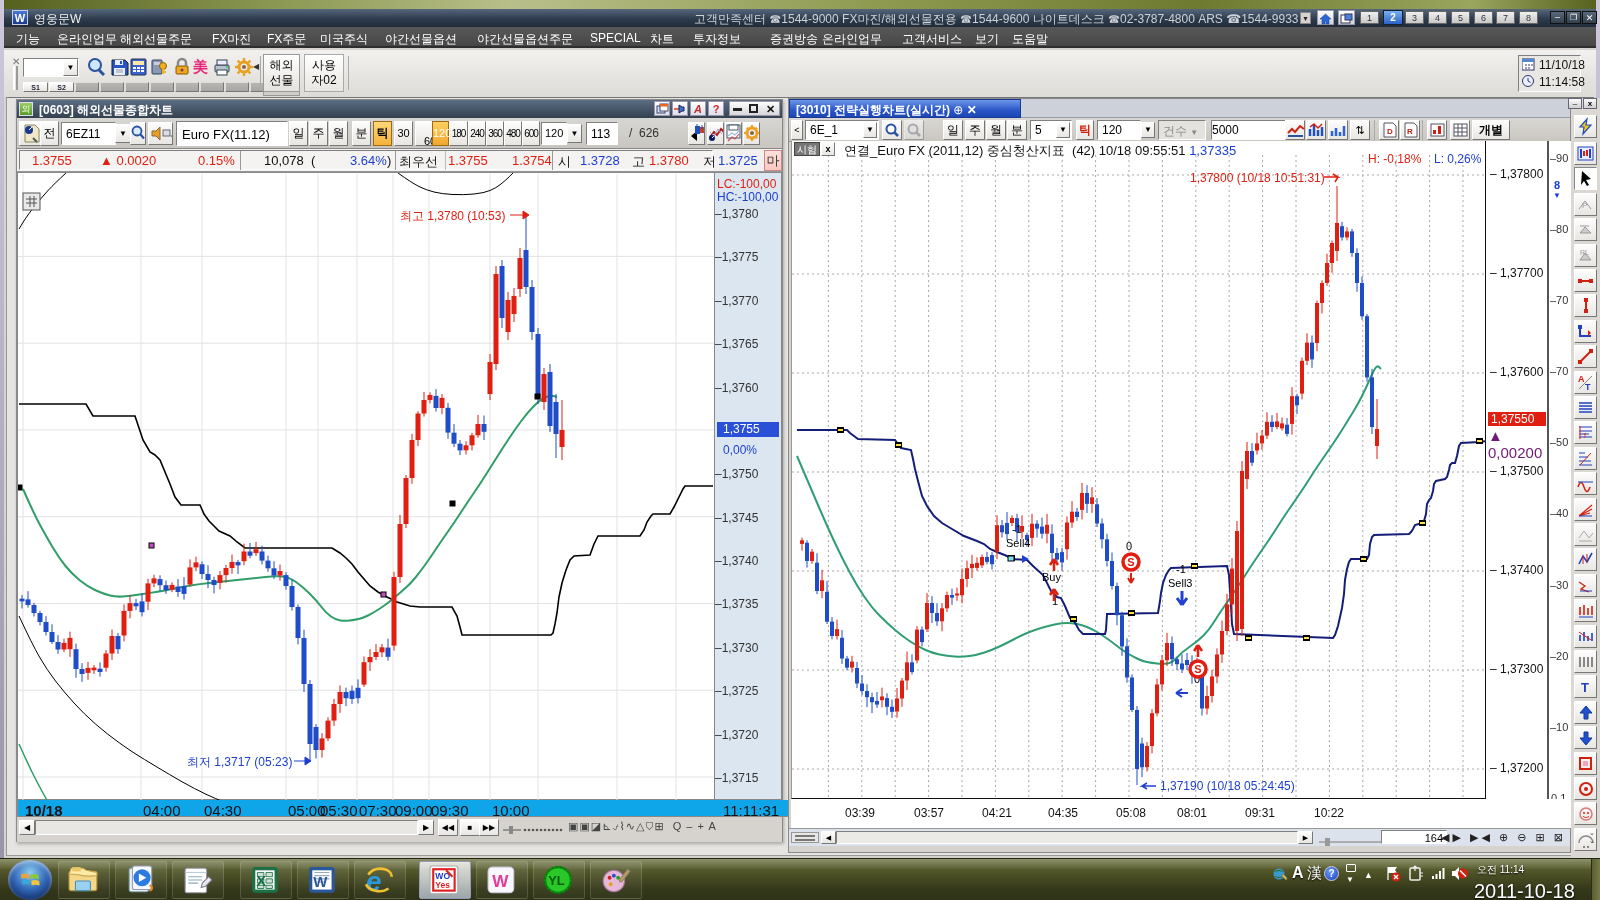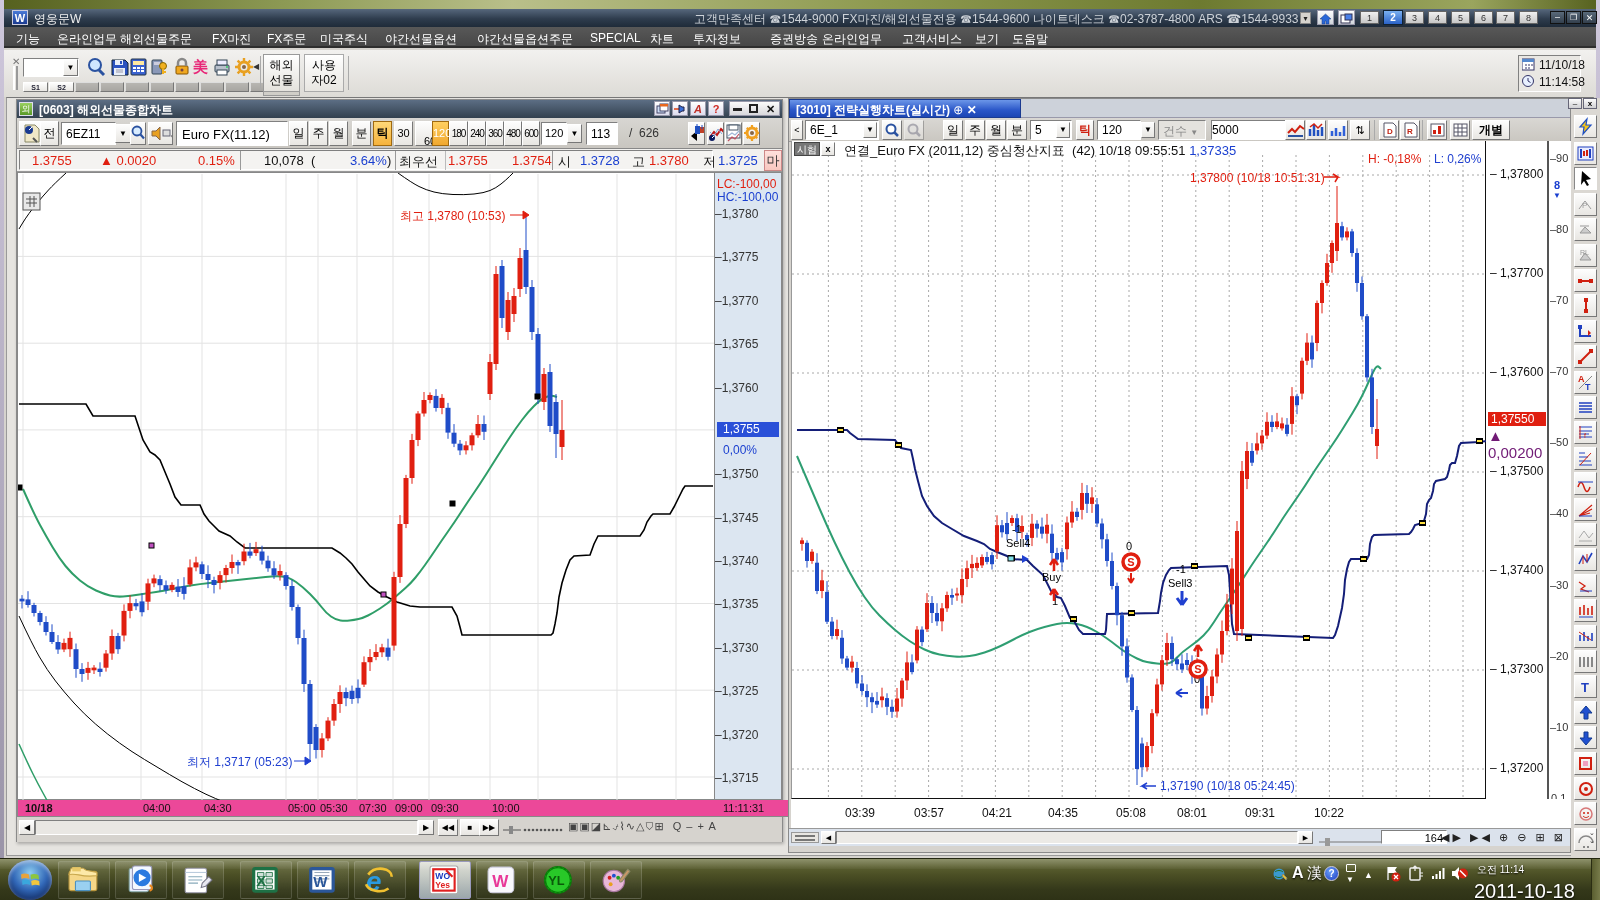--- a/index.html
+++ b/index.html
@@ -388,21 +388,21 @@
       <div class="abs" style="left:0px;top:338px;font-size:12px;color:#333">–1,3745</div>
       <div class="abs" style="left:0px;top:381px;font-size:12px;color:#333">–1,3740</div>
       <div class="abs" style="left:0px;top:424px;font-size:12px;color:#333">–1,3735</div>
       <div class="abs" style="left:0px;top:468px;font-size:12px;color:#333">–1,3730</div>
       <div class="abs" style="left:0px;top:511px;font-size:12px;color:#333">–1,3725</div>
       <div class="abs" style="left:0px;top:555px;font-size:12px;color:#333">–1,3720</div>
       <div class="abs" style="left:0px;top:598px;font-size:12px;color:#333">–1,3715</div>
   <div class="abs" style="left:2px;top:249px;width:62px;height:15px;background:#2a50d8;color:#fff;padding-left:6px;font-size:12px">1,3755</div>
   <div class="abs" style="left:8px;top:270px;color:#1a3fd0;font-size:12px">0,00%</div>
  </div>
- <div class="abs" style="left:0;top:700px;width:875px;height:17px;background:#ec4899;border:1px solid #888;border-top:none;font-size:11px;color:#111">
+ <div class="abs" style="left:0;top:700px;width:875px;height:17px;background:#0ea5e9;border:1px solid #888;border-top:none;font-size:15px;color:#111">
   <div class="abs" style="left:7px;top:2px;font-weight:bold;">10/18</div>
       <div class="abs" style="left:125px;top:2px;">04:00</div>
       <div class="abs" style="left:186px;top:2px;">04:30</div>
       <div class="abs" style="left:270px;top:2px;">05:00</div>
       <div class="abs" style="left:302px;top:2px;">05:30</div>
       <div class="abs" style="left:341px;top:2px;">07:30</div>
       <div class="abs" style="left:377px;top:2px;">09:00</div>
       <div class="abs" style="left:413px;top:2px;">09:30</div>
       <div class="abs" style="left:474px;top:2px;text-align:center;">10:00</div>
   <div class="abs" style="left:705px;top:2px">11:11:31</div>

